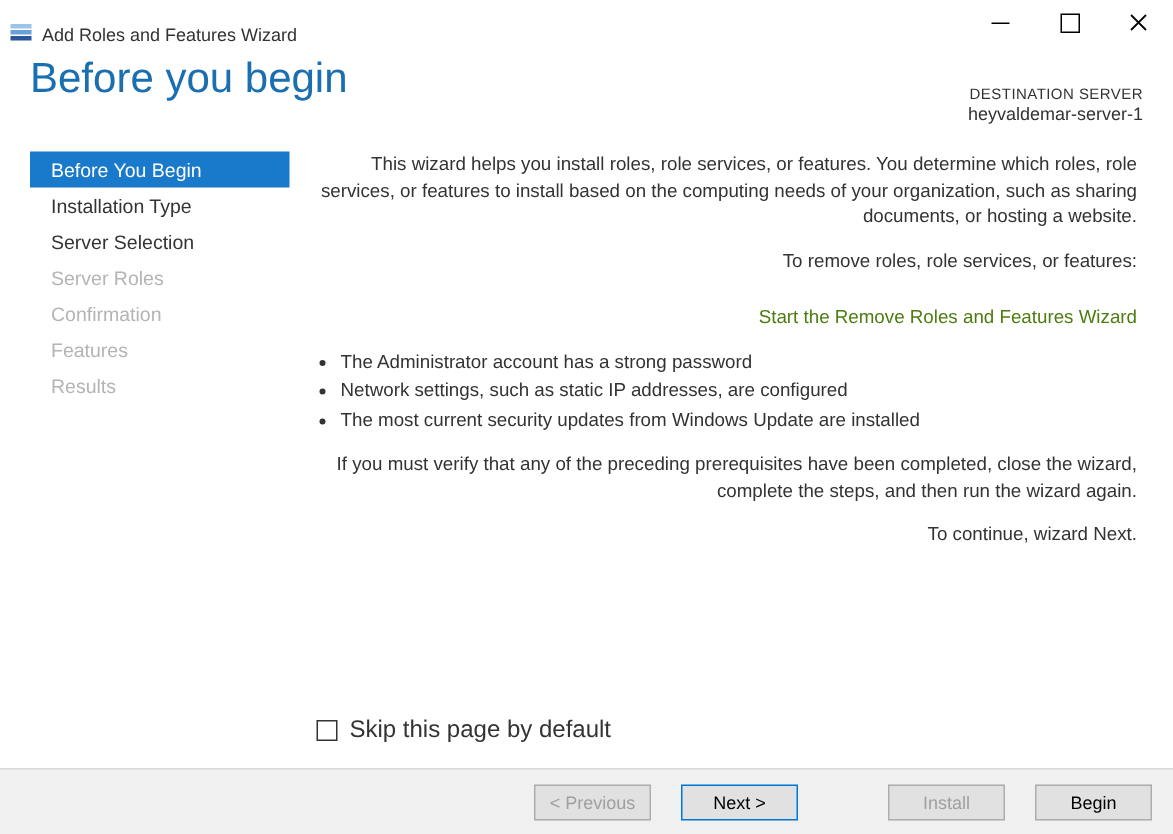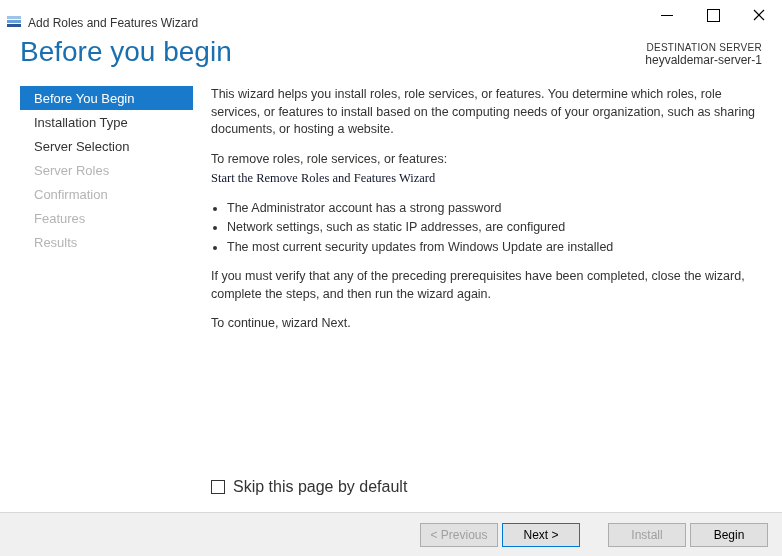--- a/index.html
+++ b/index.html
@@ -52,21 +52,21 @@
     .page-title {
       font-size: 28px;
       font-weight: 300;
       color: #1a6fb0;
     }
     .spacer { flex: 1; }
     .dest {
       text-align: right;
       font-size: 11px;
       color: #333;
-      margin-top: 6px;
+      margin-top: 22px;
     }
     .dest-label { font-size: 10px; letter-spacing: .3px; }
     .dest-server { font-size: 12px; }
     .main {
       display: flex;
       height: 400px;
     }
     .sidebar {
       width: 193px;
       padding-left: 20px;
@@ -83,22 +83,22 @@
     }
     .step.active { background: #1979ca; color: #fff; }
     .step.disabled { color: #b4b4b4; cursor: default; }
     .content {
       flex: 1;
       padding: 0 24px 0 18px;
       font-size: 12.5px;
       color: #333;
       line-height: 1.4;
     }
-    .content p { margin-bottom: 12px; }
-    .content .link { color: #0f172a; cursor: pointer; font-family: Liberation Serif, serif; }
+    .content p { margin-bottom: 12px; text-align: right; }
+    .content .link { color: #4d7c0f; cursor: pointer; }
     .content ul { margin: 0 0 12px 16px; list-style: disc; }
     .content li { margin-bottom: 2px; }
     .skip-row {
       position: absolute;
       bottom: 60px;
       left: 211px;
       display: flex;
       align-items: center;
       font-size: 16px;
       color: #333;
@@ -112,21 +112,21 @@
     .footer {
       position: absolute;
       bottom: 0; left: 0; right: 0;
       height: 44px;
       background: #f0f0f0;
       border-top: 1px solid #d8d8d8;
       display: flex;
       justify-content: flex-end;
       align-items: center;
       padding-right: 14px;
-      gap: 4px;
+      gap: 20px;
     }
     .btn {
       min-width: 78px;
       height: 24px;
       font-size: 12px;
       background: #e1e1e1;
       border: 1px solid #adadad;
       display: flex;
       align-items: center;
       justify-content: center;
@@ -175,21 +175,21 @@
     <div class="step">Installation Type</div>
     <div class="step">Server Selection</div>
     <div class="step disabled">Server Roles</div>
     <div class="step disabled">Confirmation</div>
     <div class="step disabled">Features</div>
     <div class="step disabled">Results</div>
   </div>
 
   <div class="content">
     <p>This wizard helps you install roles, role services, or features. You determine which roles, role services, or features to install based on the computing needs of your organization, such as sharing documents, or hosting a website.</p>
-    <p style="margin-bottom:2px">To remove roles, role services, or features:</p>
+    <p style="margin-bottom:20px">To remove roles, role services, or features:</p>
     <p><span class="link">Start the Remove Roles and Features Wizard</span></p>
     <ul>
       <li>The Administrator account has a strong password</li>
       <li>Network settings, such as static IP addresses, are configured</li>
       <li>The most current security updates from Windows Update are installed</li>
     </ul>
     <p>If you must verify that any of the preceding prerequisites have been completed, close the wizard, complete the steps, and then run the wizard again.</p>
     <p>To continue, wizard Next.</p>
   </div>
 </div>

